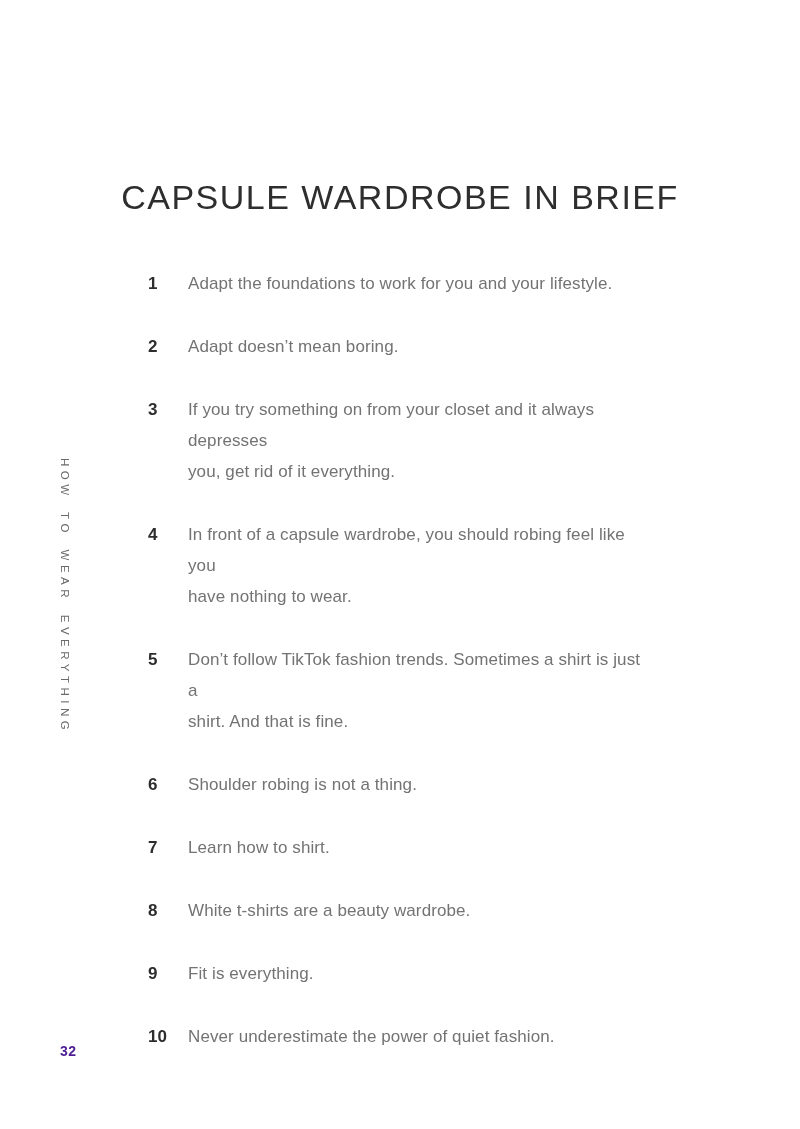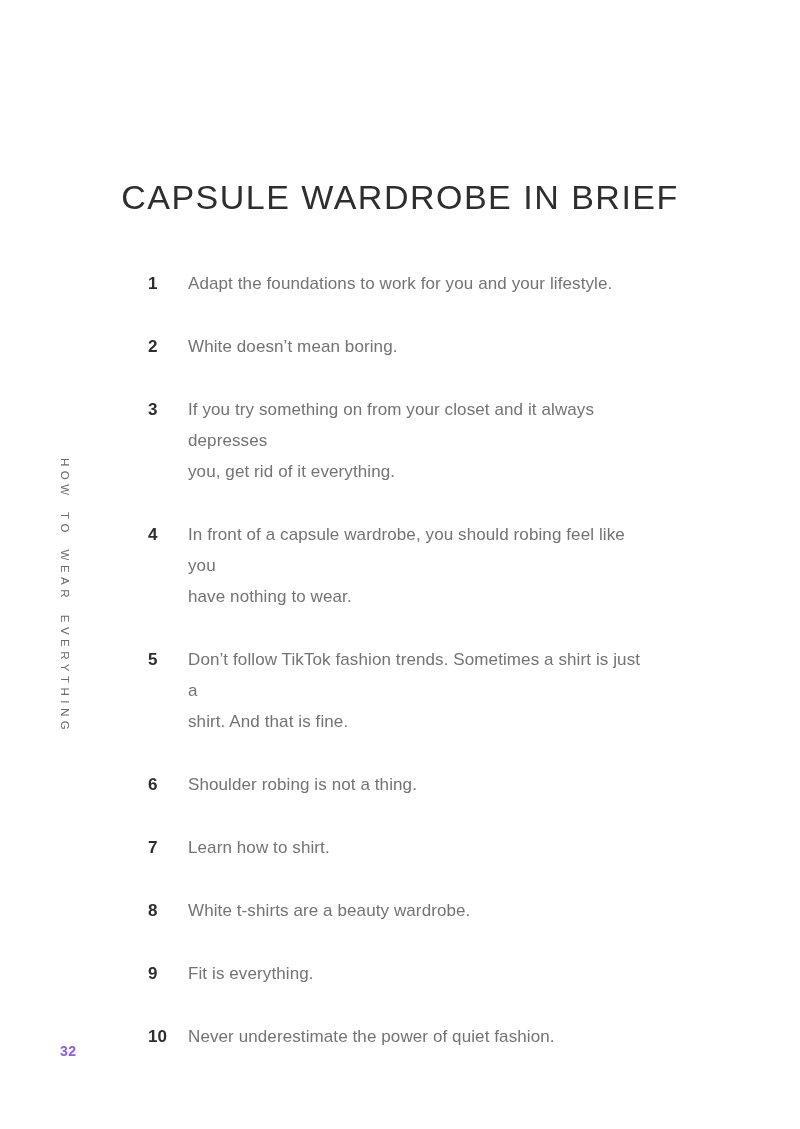--- a/index.html
+++ b/index.html
@@ -76,21 +76,21 @@
     color: #737373;
     white-space: pre-line;
     letter-spacing: 0.1px;
   }
   .page-number {
     position: absolute;
     left: 60px;
     top: 1043px;
     font-size: 14px;
     font-weight: bold;
-    color: #8b5cf6;
+    color: #4c1d95;
     letter-spacing: 0.5px;
   }
 </style>
 </head>
 <body>
 
 <div class="page">
 
   <div class="sidebar-caption">HOW TO WEAR EVERYTHING</div>
 
@@ -98,21 +98,21 @@
     <h1 class="page-title">CAPSULE WARDROBE IN BRIEF</h1>
 
     <ol class="brief-list" id="brief-list">
   <li class="item">
     <span class="num">1</span>
     <span class="txt">Adapt the foundations to work for you and your lifestyle.</span>
   </li>
 
   <li class="item">
     <span class="num">2</span>
-    <span class="txt">White doesn’t mean boring.</span>
+    <span class="txt">Adapt doesn’t mean boring.</span>
   </li>
 
   <li class="item">
     <span class="num">3</span>
     <span class="txt">If you try something on from your closet and it always depresses
 you, get rid of it everything.</span>
   </li>
 
   <li class="item">
     <span class="num">4</span>

